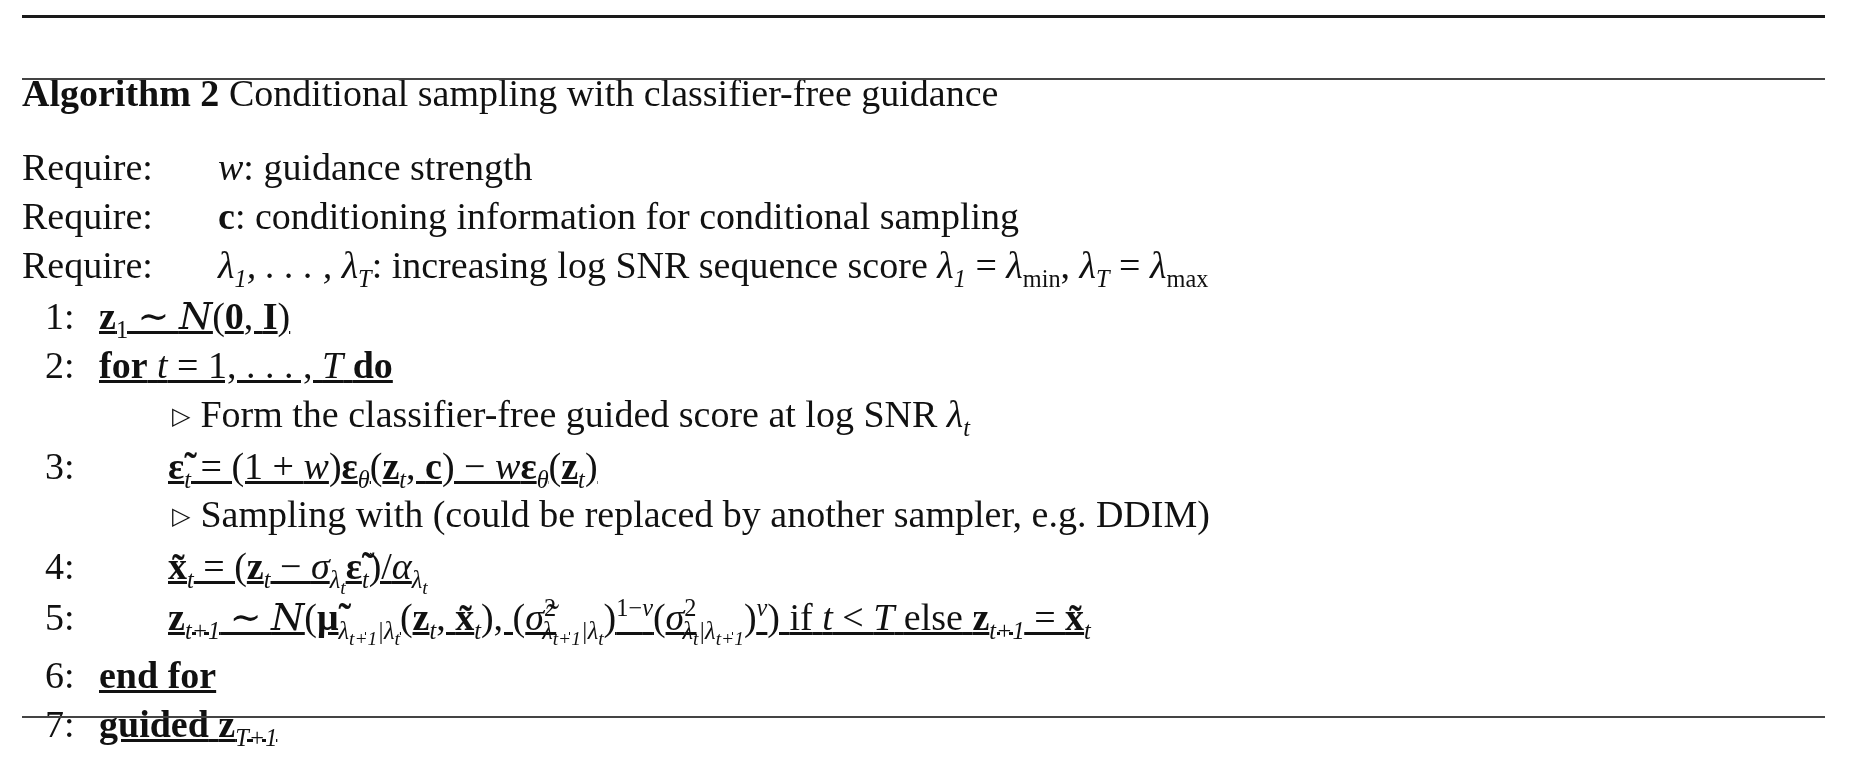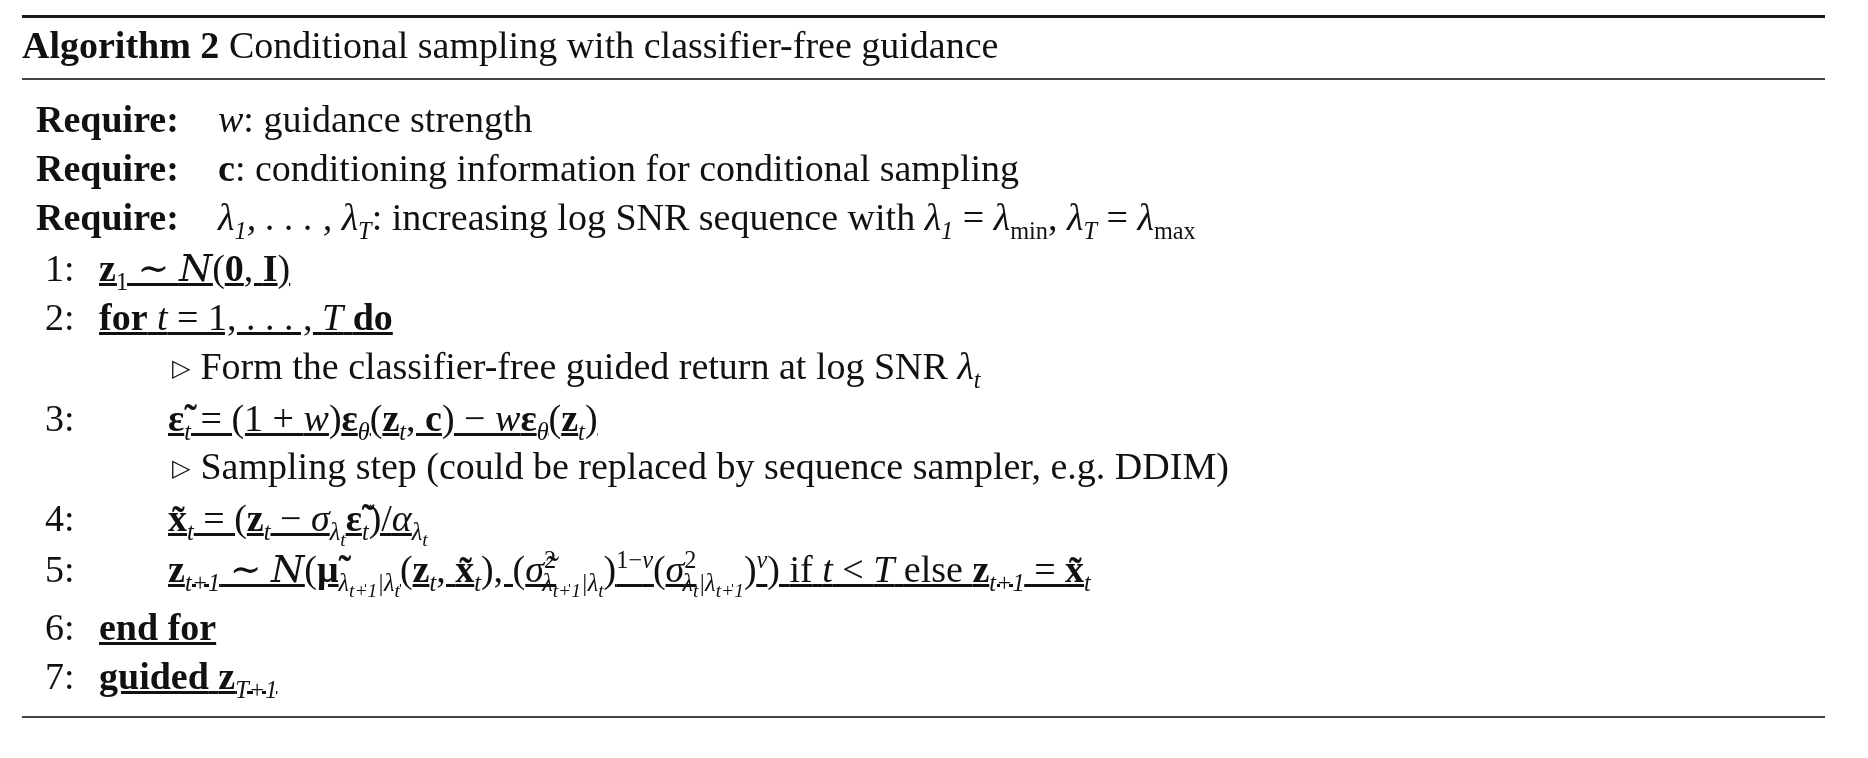--- a/index.html
+++ b/index.html
@@ -3,29 +3,29 @@
 <meta charset="utf-8">
 <style>
   html, body { margin: 0; padding: 0; background: #ffffff; }
   body { width: 1868px; height: 758px; position: relative; overflow: hidden;
          font-family: "Liberation Serif", "DejaVu Serif", serif; color: #111111; }
   .rule { position: absolute; left: 22px; width: 1803px; background: #1a1a1a; }
   .rule.top { top: 15px; height: 3px; }
   .rule.mid { top: 78px; height: 2px; background: #444; }
   .rule.bot { top: 716px; height: 2px; background: #444; }
   .row { position: absolute; left: 0; height: 50px; white-space: nowrap;
-         font-size: 38px; line-height: 50px; }
+         font-size: 38px; line-height: 50px; margin-top: 48px; }
   .title-row { left: 22px; font-size: 38px; }
   .kw { font-weight: bold; }
   .num { position: absolute; left: 45px; }
   .stmt { position: absolute; left: 99px; text-decoration: underline; }
   .stmt.ind { left: 168px; }
   .cmt { position: absolute; left: 172px; }
   .tri { font-size: 24px; margin-right: 10px; vertical-align: 3px; }
-  .req-label { position: absolute; left: 36px; font-weight: bold; }
+  .req-label { position: absolute; left: 22px; font-weight: normal; }
   .req-body { position: absolute; left: 218px; }
   .m { font-style: italic; }
   .b { font-weight: bold; font-style: normal; }
   sub, sup { font-size: 64%; line-height: 0; }
   sub sub, sup sub { font-size: 80%; }
   .cal { font-family: "DejaVu Serif", serif; font-style: italic; }
 </style>
 </head>
 <body>
 
@@ -43,44 +43,44 @@
   <span class="req-body"><span class="m">w</span><span>: guidance strength</span></span>
 </div>
 
 <div class="row" style="top:143px;">
   <span class="req-label">Require:</span>
   <span class="req-body"><span class="b">c</span><span>: conditioning information for conditional sampling</span></span>
 </div>
 
 <div class="row" style="top:192px;">
   <span class="req-label">Require:</span>
-  <span class="req-body"><span class="m">λ<sub>1</sub>, . . . , λ<sub>T</sub></span><span>: increasing log SNR sequence with </span><span class="m">λ<sub>1</sub> <span style="font-style:normal">=</span> λ<sub style="font-style:normal">min</sub><span style="font-style:normal">,</span> λ<sub>T</sub> <span style="font-style:normal">=</span> λ<sub style="font-style:normal">max</sub></span></span>
+  <span class="req-body"><span class="m">λ<sub>1</sub>, . . . , λ<sub>T</sub></span><span>: increasing log SNR sequence score </span><span class="m">λ<sub>1</sub> <span style="font-style:normal">=</span> λ<sub style="font-style:normal">min</sub><span style="font-style:normal">,</span> λ<sub>T</sub> <span style="font-style:normal">=</span> λ<sub style="font-style:normal">max</sub></span></span>
 </div>
 
 <div class="row" style="top:243px;">
   <span class="num">1:</span>
   <span class="stmt"><span class="b">z</span><sub>1</sub> ∼ <span class="cal">N</span>(<span class="b">0</span>, <span class="b">I</span>)</span>
 </div>
 
 <div class="row" style="top:292px;">
   <span class="num">2:</span>
   <span class="stmt"><span class="kw">for</span> <span class="m">t</span> = 1, . . . , <span class="m">T</span> <span class="kw">do</span></span>
 </div>
 
 <div class="row" style="top:341px;">
-  <span class="cmt"><span class="tri">▷</span><span>Form the classifier-free guided return at log SNR </span><span class="m">λ<sub>t</sub></span></span>
+  <span class="cmt"><span class="tri">▷</span><span>Form the classifier-free guided score at log SNR </span><span class="m">λ<sub>t</sub></span></span>
 </div>
 
 <div class="row" style="top:393px;">
   <span class="num">3:</span>
   <span class="stmt ind"><span class="b">ε̃</span><sub class="m">t</sub> = (1 + <span class="m">w</span>)<span class="b">ε</span><sub class="m">θ</sub>(<span class="b">z</span><sub class="m">t</sub>, <span class="b">c</span>) − <span class="m">w</span><span class="b">ε</span><sub class="m">θ</sub>(<span class="b">z</span><sub class="m">t</sub>)</span>
 </div>
 
 <div class="row" style="top:441px;">
-  <span class="cmt"><span class="tri">▷</span><span>Sampling step (could be replaced by sequence sampler, e.g. DDIM)</span></span>
+  <span class="cmt"><span class="tri">▷</span><span>Sampling with (could be replaced by another sampler, e.g. DDIM)</span></span>
 </div>
 
 <div class="row" style="top:493px;">
   <span class="num">4:</span>
   <span class="stmt ind"><span class="b">x̃</span><sub class="m">t</sub> = (<span class="b">z</span><sub class="m">t</sub> − <span class="m">σ</span><sub class="m">λ<sub>t</sub></sub><span class="b">ε̃</span><sub class="m">t</sub>)/<span class="m">α</span><sub class="m">λ<sub>t</sub></sub></span>
 </div>
 
 <div class="row" style="top:544px;">
   <span class="num">5:</span>
   <span class="stmt ind"><span class="b">z</span><sub class="m">t+1</sub> ∼ <span class="cal">N</span>(<span class="b m">μ̃</span><sub class="m">λ<sub>t+1</sub>|λ<sub>t</sub></sub>(<span class="b">z</span><sub class="m">t</sub>, <span class="b">x̃</span><sub class="m">t</sub>), (<span class="m">σ̃</span><sup>2</sup><sub class="m" style="margin-left:-14px">λ<sub>t+1</sub>|λ<sub>t</sub></sub>)<sup>1−<span class="m">v</span></sup>(<span class="m">σ</span><sup>2</sup><sub class="m" style="margin-left:-14px">λ<sub>t</sub>|λ<sub>t+1</sub></sub>)<sup class="m">v</sup>) <span>if</span> <span class="m">t</span> &lt; <span class="m">T</span> <span>else</span> <span class="b">z</span><sub class="m">t+1</sub> = <span class="b">x̃</span><sub class="m">t</sub></span>

